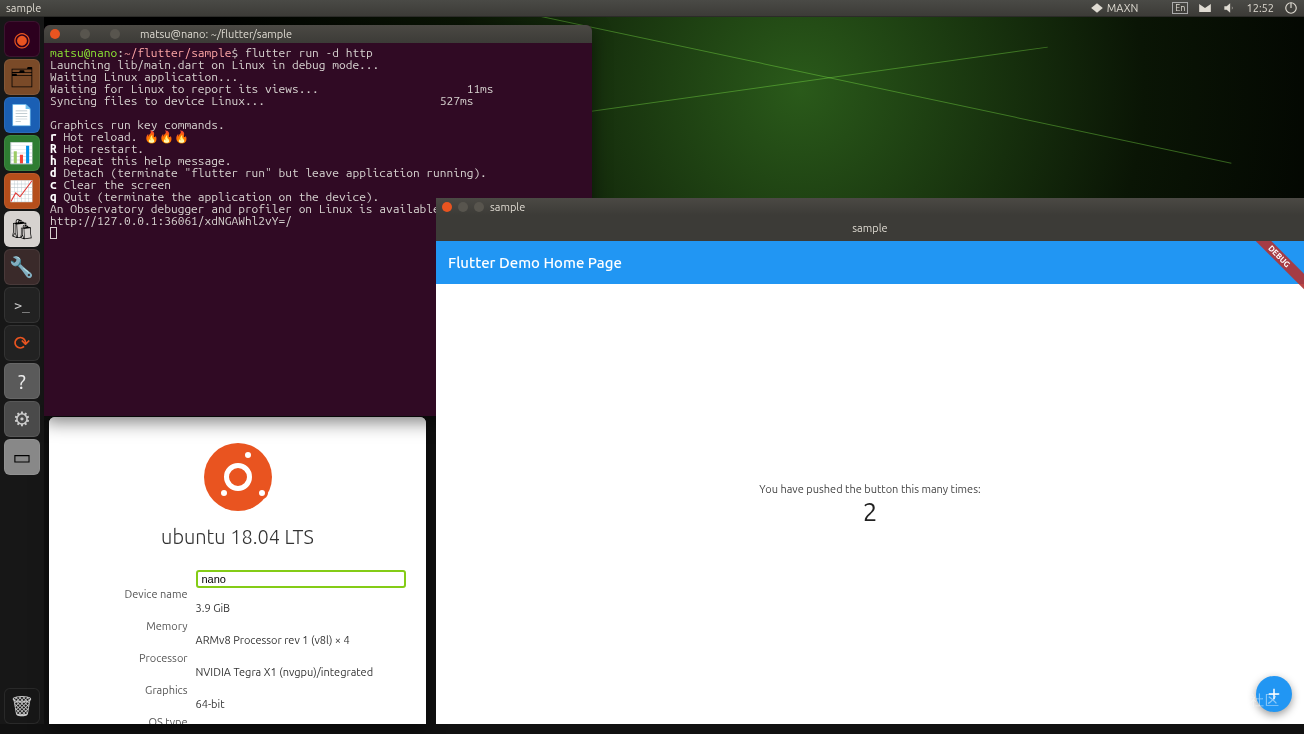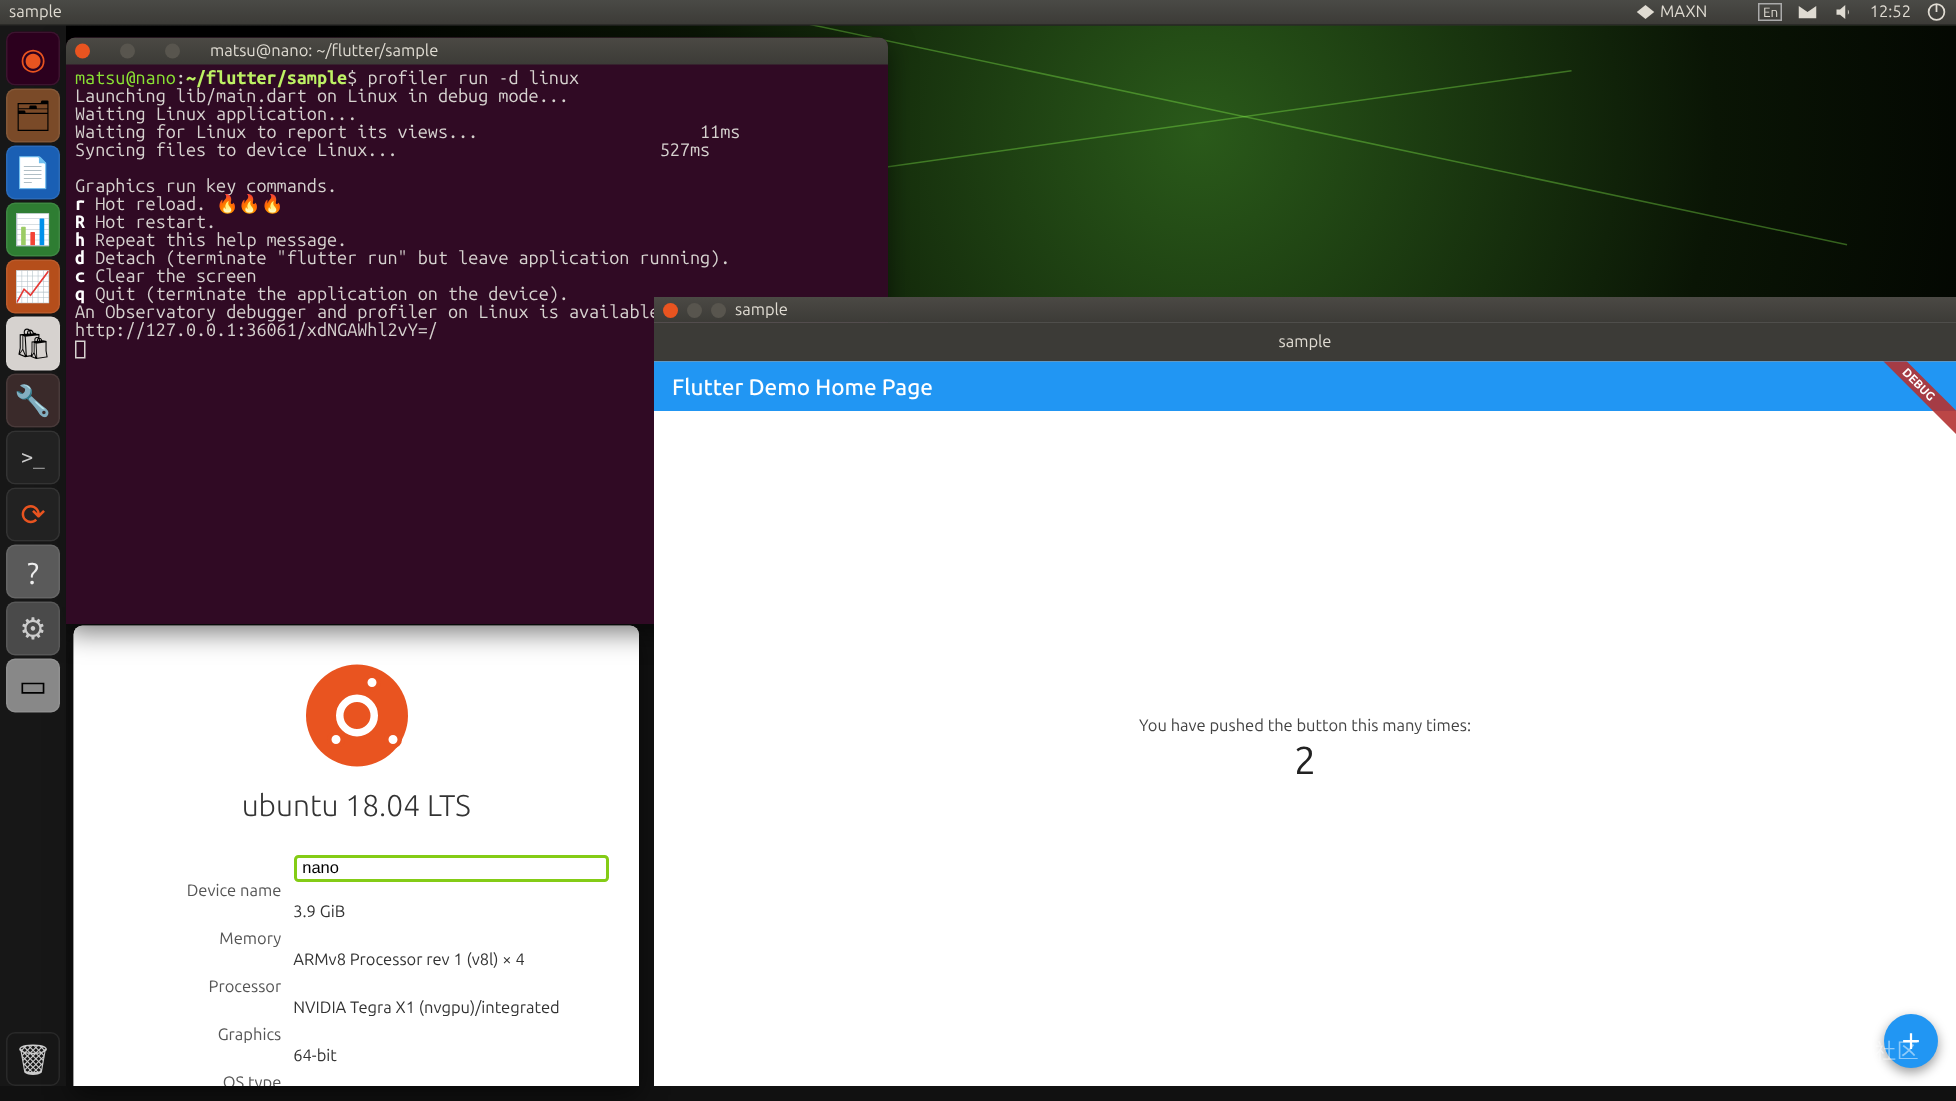--- a/index.html
+++ b/index.html
@@ -68,21 +68,21 @@
 .win-titlebar .close { background: #e95420; }
 .win-titlebar .minmax { background: #58554e; }
 .terminal-body {
   flex: 1; padding: 4px 6px;
   font-family: "Ubuntu Mono","DejaVu Sans Mono",monospace;
   font-size: 12px; line-height: 12px;
   color: #d6d2cf; white-space: pre;
   overflow: hidden;
 }
 .prompt-user { color: #8ae234; font-weight: normal; }
-.prompt-path { color: #bef264; font-weight: bold; }
+.prompt-path { color: #fca5a5; font-weight: normal; }
 .prompt-dollar { color: #d6d2cf; }
 .term-bold { font-weight: bold; color: #fff; }
 .term-cursor { display:inline-block; width:7px; height:12px; border:1px solid #d6d2cf; vertical-align: bottom; }
 
 .settings-window {
   position: absolute; top: 417px; left: 49px; width: 377px; height: 307px;
   background: #f6f5f4;
   border-radius: 6px 6px 0 0;
   box-shadow: 0 6px 18px rgba(0,0,0,.5);
   z-index: 15;
@@ -116,21 +116,21 @@
   position:absolute; top:215px; left:436px; right:0; bottom:10px;
   background:#fff; z-index:25;
   display:flex; flex-direction:column;
 }
 .flutter-window-chrome {
   height:26px; background:#3c3b37; color:#dfdbd2;
   display:flex; align-items:center; justify-content:center;
   font-size:11px;
 }
 .flutter-appbar {
-  height:33px; background:#2196f3; color:#fff;
+  height:43px; background:#2196f3; color:#fff;
   display:flex; align-items:center; padding:12px 12px;
   font-size:15px; font-weight:500;
   position:relative;
 }
 .debug-banner {
   position:absolute; top:0; right:0; width:56px; height:56px;
   overflow:hidden; pointer-events:none;
 }
 .debug-banner div {
   position:absolute; top:10px; right:-20px; width:90px;
@@ -218,21 +218,21 @@
   <div class="tile" style="background:transparent;color:#ccc">🗑</div>
 </div>
 
 <div class="terminal-window">
   <div class="win-titlebar">
     <span class="ctl close"></span>
     <span class="ctl minmax"></span>
     <span class="ctl minmax"></span>
     <span>matsu@nano: ~/flutter/sample</span>
   </div>
-  <div class="terminal-body"><span class="prompt-user">matsu@nano</span><span class="prompt-dollar">:</span><span class="prompt-path">~/flutter/sample</span><span class="prompt-dollar">$ </span><span>profiler run -d linux</span>
+  <div class="terminal-body"><span class="prompt-user">matsu@nano</span><span class="prompt-dollar">:</span><span class="prompt-path">~/flutter/sample</span><span class="prompt-dollar">$ </span><span>flutter run -d http</span>
 <span>Launching lib/main.dart on Linux in debug mode...</span>
 <span>Waiting Linux application...</span>
 <span>Waiting for Linux to report its views...</span>                      <span>11ms</span>
 <span>Syncing files to device Linux...</span>                          <span>527ms</span>
 
 <span>Graphics run key commands.</span>
 <span class="term-bold">r</span><span> Hot reload. 🔥🔥🔥</span>
 <span class="term-bold">R</span><span> Hot restart.</span>
 <span class="term-bold">h</span><span> Repeat this help message.</span>
 <span class="term-bold">d</span><span> Detach (terminate "flutter run" but leave application running).</span>

